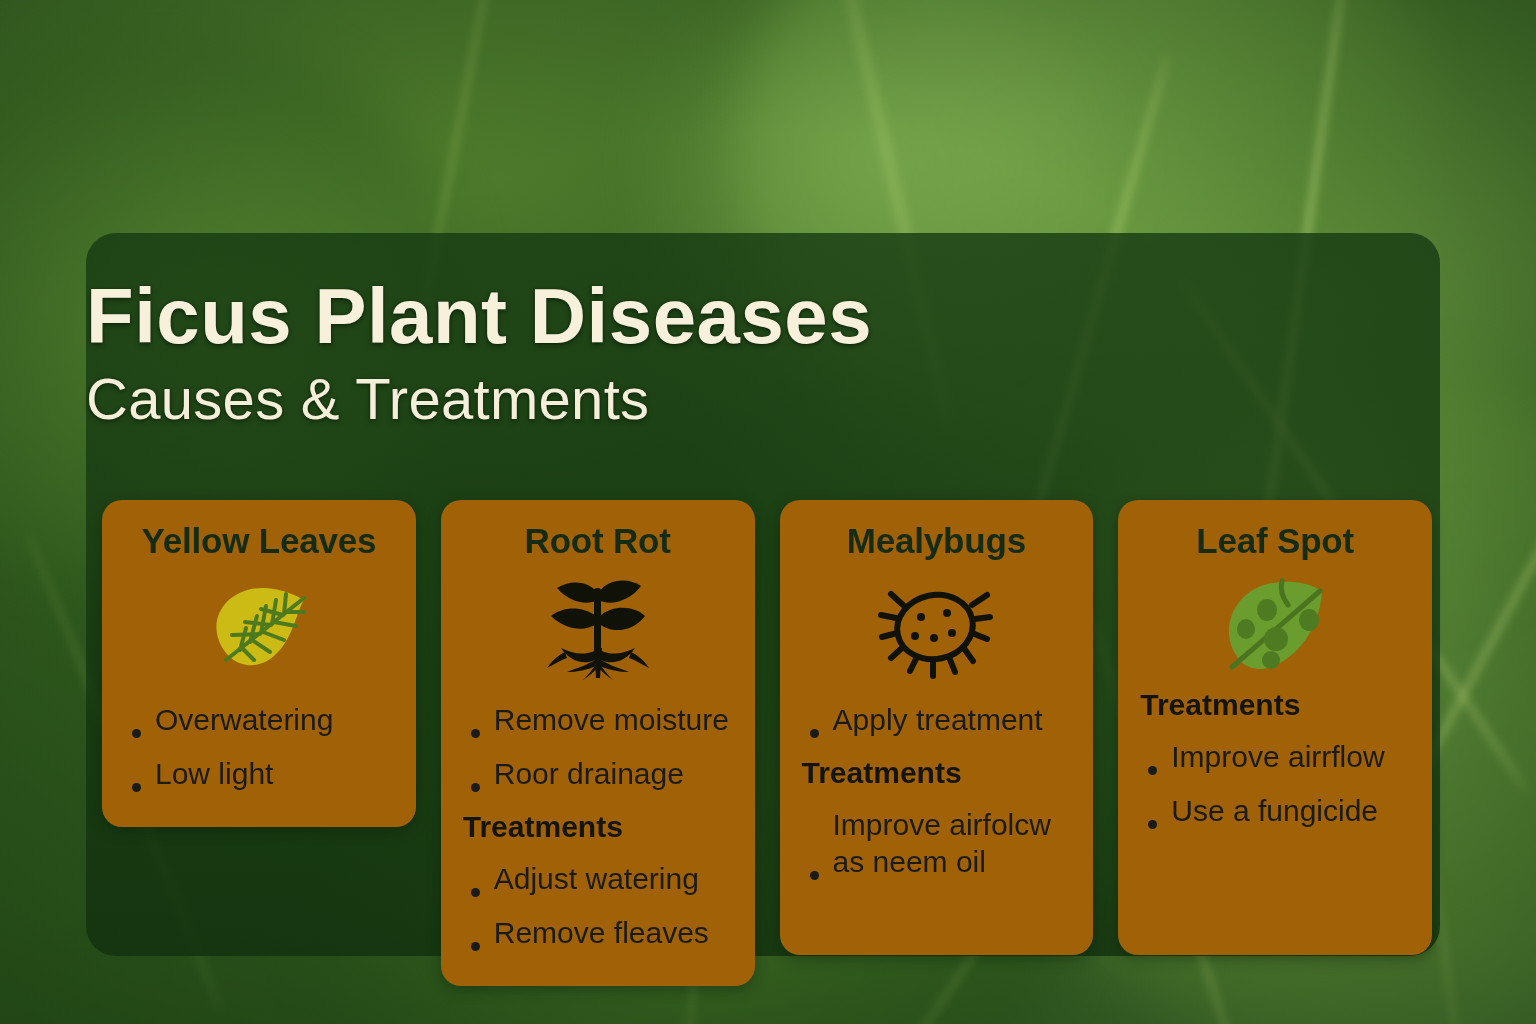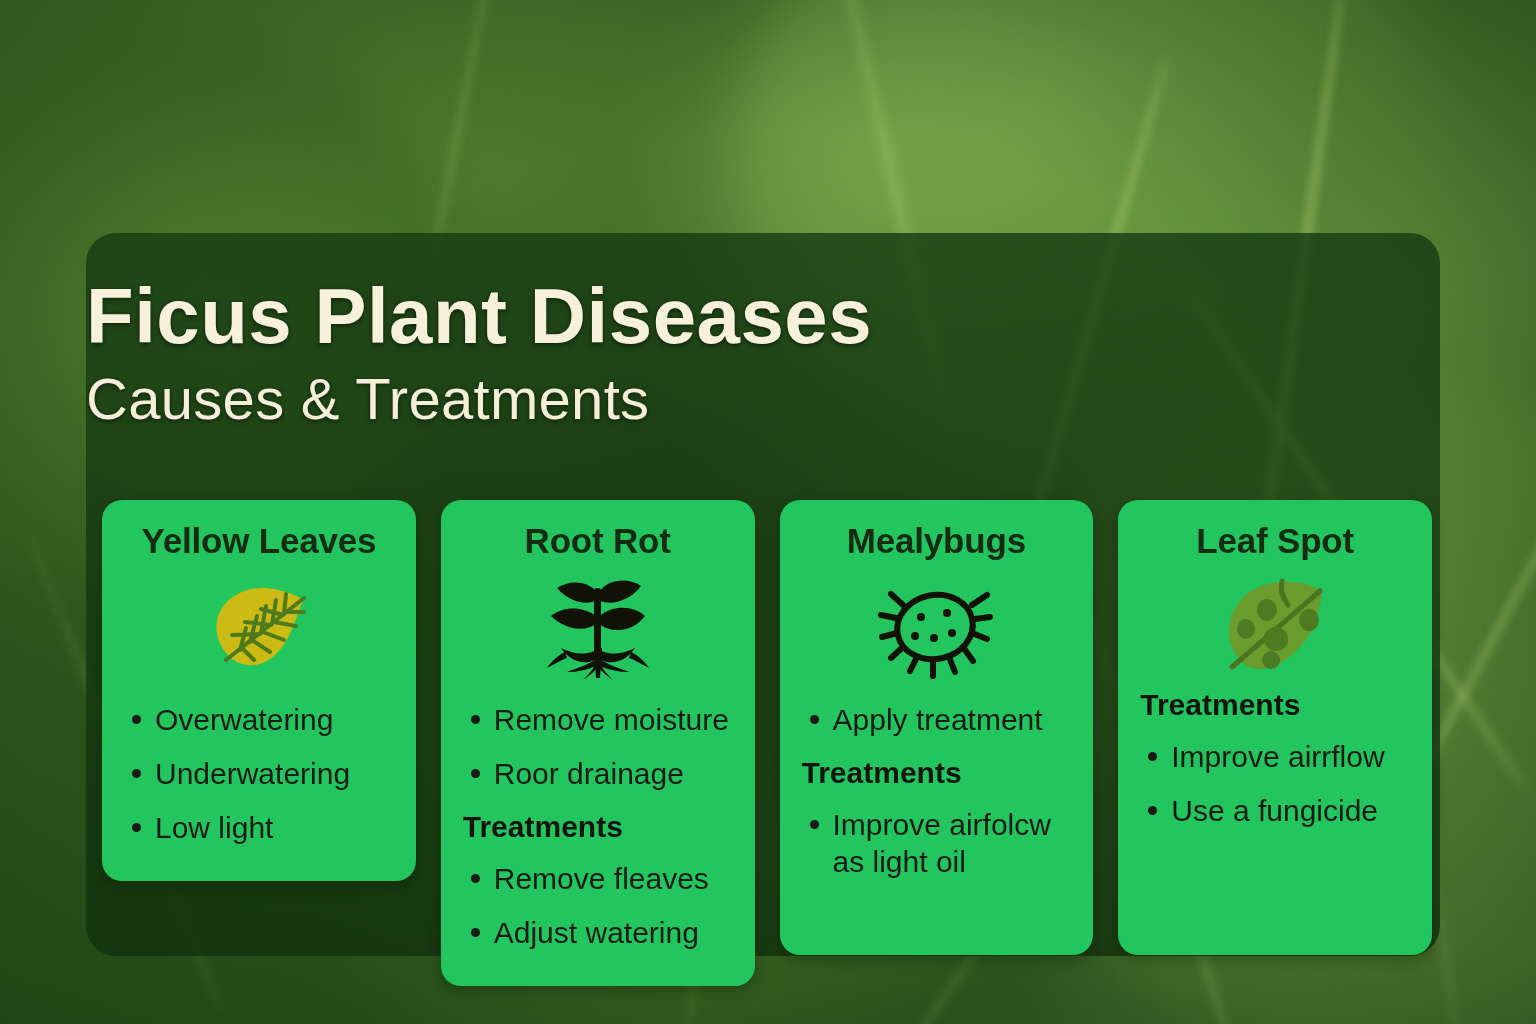--- a/index.html
+++ b/index.html
@@ -76,35 +76,35 @@
     margin-top:12px;
     font-size:58px; font-weight:normal; color:#f5efd9;
     letter-spacing:.3px; line-height:1.05;
     text-shadow:0 2px 5px rgba(8,26,6,.6), 0 0 2px rgba(8,26,6,.45);
   }
 
   
   #cards { position:absolute; left:102px; top:500px; width:1330px; display:flex; gap:25px; align-items:flex-start; }
   .card {
     width:314px;
-    background:#22c55e;
+    background:#a16207;
     border-radius:20px;
     padding:22px 22px 18px 22px;
     box-shadow:0 4px 14px rgba(6,24,6,.34);
     display:flex; flex-direction:column;
   }
   .card.tall { min-height:455px; }
   .card-title {
     font-size:35px; font-weight:bold; color:#152b14;
     text-align:center; line-height:1.1; letter-spacing:-.2px;
   }
   .icon-wrap { height:118px; display:flex; align-items:center; justify-content:center; margin-top:8px; }
   .bullets { margin-top:14px; }
   .bullet {
-    display:flex; align-items:flex-start; gap:14px;
+    display:flex; align-items:flex-end; gap:14px;
     font-size:30px; color:#1a1a17; line-height:1.24;
     margin-bottom:17px; padding-left:8px;
   }
   .bullet .dot {
     flex:none; width:9px; height:9px; border-radius:50%;
     background:#1a1a17; margin-top:14px;
   }
   .bullet .txt { flex:1; }
   .section-head {
     font-size:30px; font-weight:bold; color:#14140f;
@@ -167,24 +167,20 @@
         </g>
       </svg>
     </div>
     <div class="bullets">
       <div class="bullet">
         <span class="dot"></span>
         <span class="txt">Overwatering</span>
       </div>
       <div class="bullet">
         <span class="dot"></span>
-        <span class="txt">Underwatering</span>
-      </div>
-      <div class="bullet">
-        <span class="dot"></span>
         <span class="txt">Low light</span>
       </div>
     </div>
   </div>
 
   <div class="card tall">
     <div class="card-title">Root Rot</div>
     <div class="icon-wrap">
       <svg width="118" height="112" viewBox="0 0 118 112" aria-hidden="true">
         <g fill="#101208">
@@ -212,25 +208,25 @@
       </div>
       <div class="bullet">
         <span class="dot"></span>
         <span class="txt">Roor drainage</span>
       </div>
     </div>
     <div class="section-head">Treatments</div>
     <div class="bullets" style="margin-top:0">
       <div class="bullet">
         <span class="dot"></span>
+        <span class="txt">Adjust watering</span>
+      </div>
+      <div class="bullet">
+        <span class="dot"></span>
         <span class="txt">Remove fleaves</span>
-      </div>
-      <div class="bullet">
-        <span class="dot"></span>
-        <span class="txt">Adjust watering</span>
       </div>
     </div>
   </div>
 
   <div class="card tall">
     <div class="card-title">Mealybugs</div>
     <div class="icon-wrap">
       <svg width="118" height="110" viewBox="0 0 118 110" aria-hidden="true">
         <g stroke="#101208" stroke-width="6" fill="none" stroke-linecap="round">
           <ellipse cx="58" cy="54" rx="38" ry="32" transform="rotate(-12 58 54)"></ellipse>
@@ -258,21 +254,21 @@
     <div class="bullets">
       <div class="bullet">
         <span class="dot"></span>
         <span class="txt">Apply treatment</span>
       </div>
     </div>
     <div class="section-head">Treatments</div>
     <div class="bullets" style="margin-top:0">
       <div class="bullet">
         <span class="dot"></span>
-        <span class="txt">Improve airfolcw as light oil</span>
+        <span class="txt">Improve airfolcw as neem oil</span>
       </div>
     </div>
   </div>
 
   <div class="card tall">
     <div class="card-title">Leaf Spot</div>
     <div class="icon-wrap">
       <svg width="118" height="106" viewBox="0 0 118 106" aria-hidden="true">
         <path d="M20 80 C4 56 16 20 48 10 C74 2 98 10 106 16 C104 44 92 72 64 88 C44 99 28 94 20 80 Z" fill="#6b9c2e"></path>
         <g stroke="#4a7420" stroke-width="5" fill="none" stroke-linecap="round">

